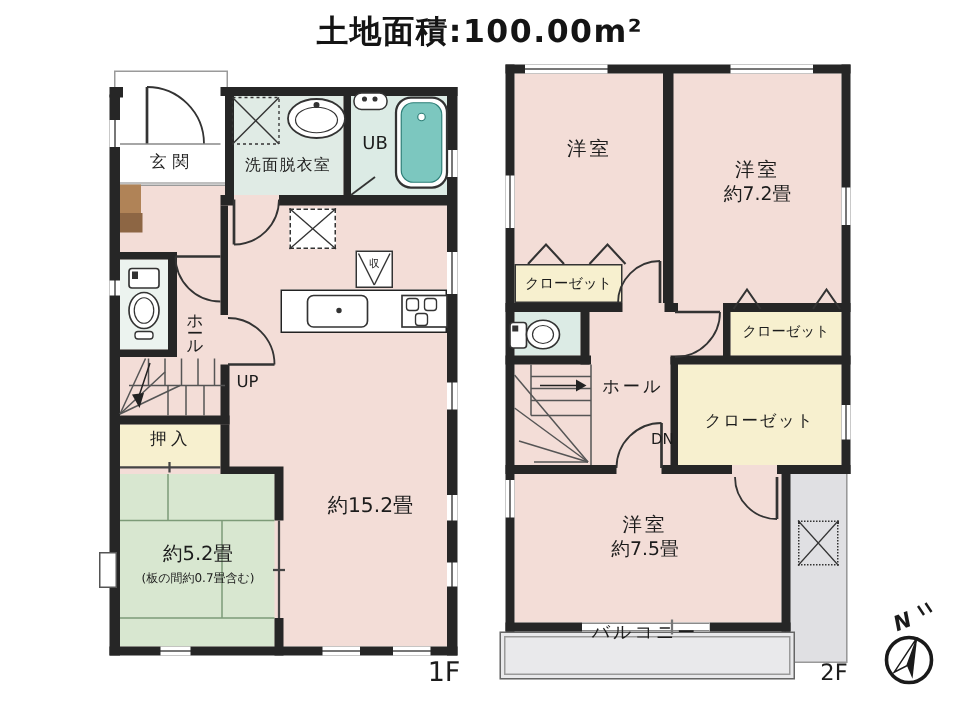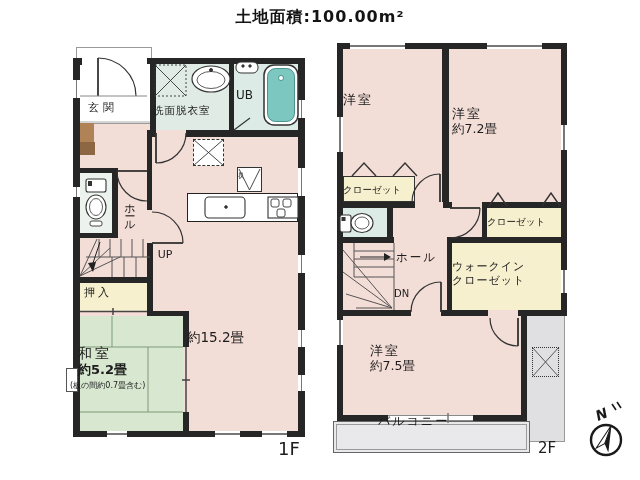--- a/index.html
+++ b/index.html
@@ -3,24 +3,24 @@
 <meta charset="utf-8">
 <style>
   html,body{margin:0;padding:0;background:#fff;}
   #canvas{position:relative;width:640px;height:480px;background:#fff;overflow:hidden;
           font-family:"DejaVu Sans","Liberation Sans",sans-serif;}
   .abs{position:absolute;}
   .room{position:absolute;}
   .wall{position:absolute;background:#262626;}
   .win-v{position:absolute;background:linear-gradient(to right,#fff 40%,#777 40%,#777 60%,#fff 60%);}
   .win-h{position:absolute;background:linear-gradient(to bottom,#fff 40%,#777 40%,#777 60%,#fff 60%);}
-  .lbl{position:absolute;color:#1c1c1c;line-height:1.18;white-space:nowrap;}
+  .lbl{position:absolute;color:#1c1c1c;text-align:center;line-height:1.18;white-space:nowrap;}
   svg.overlay{position:absolute;left:0;top:0;width:640px;height:480px;pointer-events:none;}
   .hdr{position:absolute;left:0;top:7px;width:640px;display:flex;justify-content:center;gap:28px;
-       font-size:16px;font-weight:600;letter-spacing:1px;color:#141414;}
+       font-size:21px;font-weight:600;letter-spacing:1px;color:#141414;}
 </style>
 </head>
 <body>
 
 <div id="canvas">
 
   <div class="hdr">
     <span>土地面積:100.00m²</span>
   </div>
 
@@ -283,34 +283,32 @@
       <text x="598" y="421" font-size="14" font-style="italic" font-weight="bold" fill="#1a1a1a" transform="rotate(-22 598 421)">N</text>
     </g>
   </svg>
 
   <div class="lbl" style="left:88px;top:102px;width:54px;font-size:11px;letter-spacing:4px;">玄関</div>
   <div class="lbl" style="left:153px;top:104px;width:78px;font-size:10.5px;letter-spacing:1px;">洗面脱衣室</div>
   <div class="lbl" style="left:236px;top:88px;width:28px;font-size:12px;">UB</div>
   <div class="lbl" style="left:122px;top:196px;height:44px;font-size:11px;writing-mode:vertical-rl;letter-spacing:2px;">ホール</div>
   <div class="lbl" style="left:151px;top:249px;width:28px;font-size:11px;text-align:center;">UP</div>
   <div class="lbl" style="left:84px;top:287px;width:60px;font-size:11px;letter-spacing:3px;">押入</div>
-  <div class="lbl" style="left:78px;top:345px;width:108px;font-size:14px;letter-spacing:3px;">和室</div>
-  <div class="lbl" style="left:78px;top:362px;width:108px;font-size:13px;font-weight:bold;">約5.2畳</div>
+  <div class="lbl" style="left:78px;top:362px;width:108px;font-size:13px;">約5.2畳</div>
   <div class="lbl" style="left:70px;top:381px;width:124px;font-size:8px;">(板の間約0.7畳含む)</div>
   <div class="lbl" style="left:187px;top:330px;width:120px;font-size:13.5px;">約15.2畳</div>
   <div class="lbl" style="left:237px;top:172px;width:25px;font-size:7px;">収</div>
   <div class="lbl" style="left:278px;top:438px;width:36px;font-size:18px;">1F</div>
 
   <div class="lbl" style="left:343px;top:92px;width:100px;font-size:13px;letter-spacing:2px;">洋室</div>
   <div class="lbl" style="left:452px;top:106px;width:106px;font-size:13px;letter-spacing:2px;">洋室</div>
   <div class="lbl" style="left:452px;top:122px;width:106px;font-size:12.5px;">約7.2畳</div>
   <div class="lbl" style="left:343px;top:184px;width:72px;font-size:9.5px;">クローゼット</div>
   <div class="lbl" style="left:487px;top:216px;width:74px;font-size:9.5px;">クローゼット</div>
   <div class="lbl" style="left:396px;top:251px;width:52px;font-size:11.5px;letter-spacing:2px;">ホール</div>
-  <div class="lbl" style="left:394px;top:288px;width:26px;font-size:10px;text-align:left;">DN</div>
-  <div class="lbl" style="left:452px;top:261px;width:109px;font-size:11px;letter-spacing:1px;">ウォークイン</div>
+  <div class="lbl" style="left:394px;top:288px;width:26px;font-size:10px;text-align:left;padding-left:40px;">DN</div>
   <div class="lbl" style="left:452px;top:275px;width:109px;font-size:11px;letter-spacing:1px;">クローゼット</div>
   <div class="lbl" style="left:370px;top:343px;width:120px;font-size:13px;letter-spacing:2px;">洋室</div>
   <div class="lbl" style="left:370px;top:359px;width:120px;font-size:12.5px;">約7.5畳</div>
   <div class="lbl" style="left:378px;top:414px;width:104px;font-size:12px;letter-spacing:2px;">バルコニー</div>
   <div class="lbl" style="left:538px;top:440px;width:36px;font-size:15px;">2F</div>
 
 </div>
 
 </body></html>

